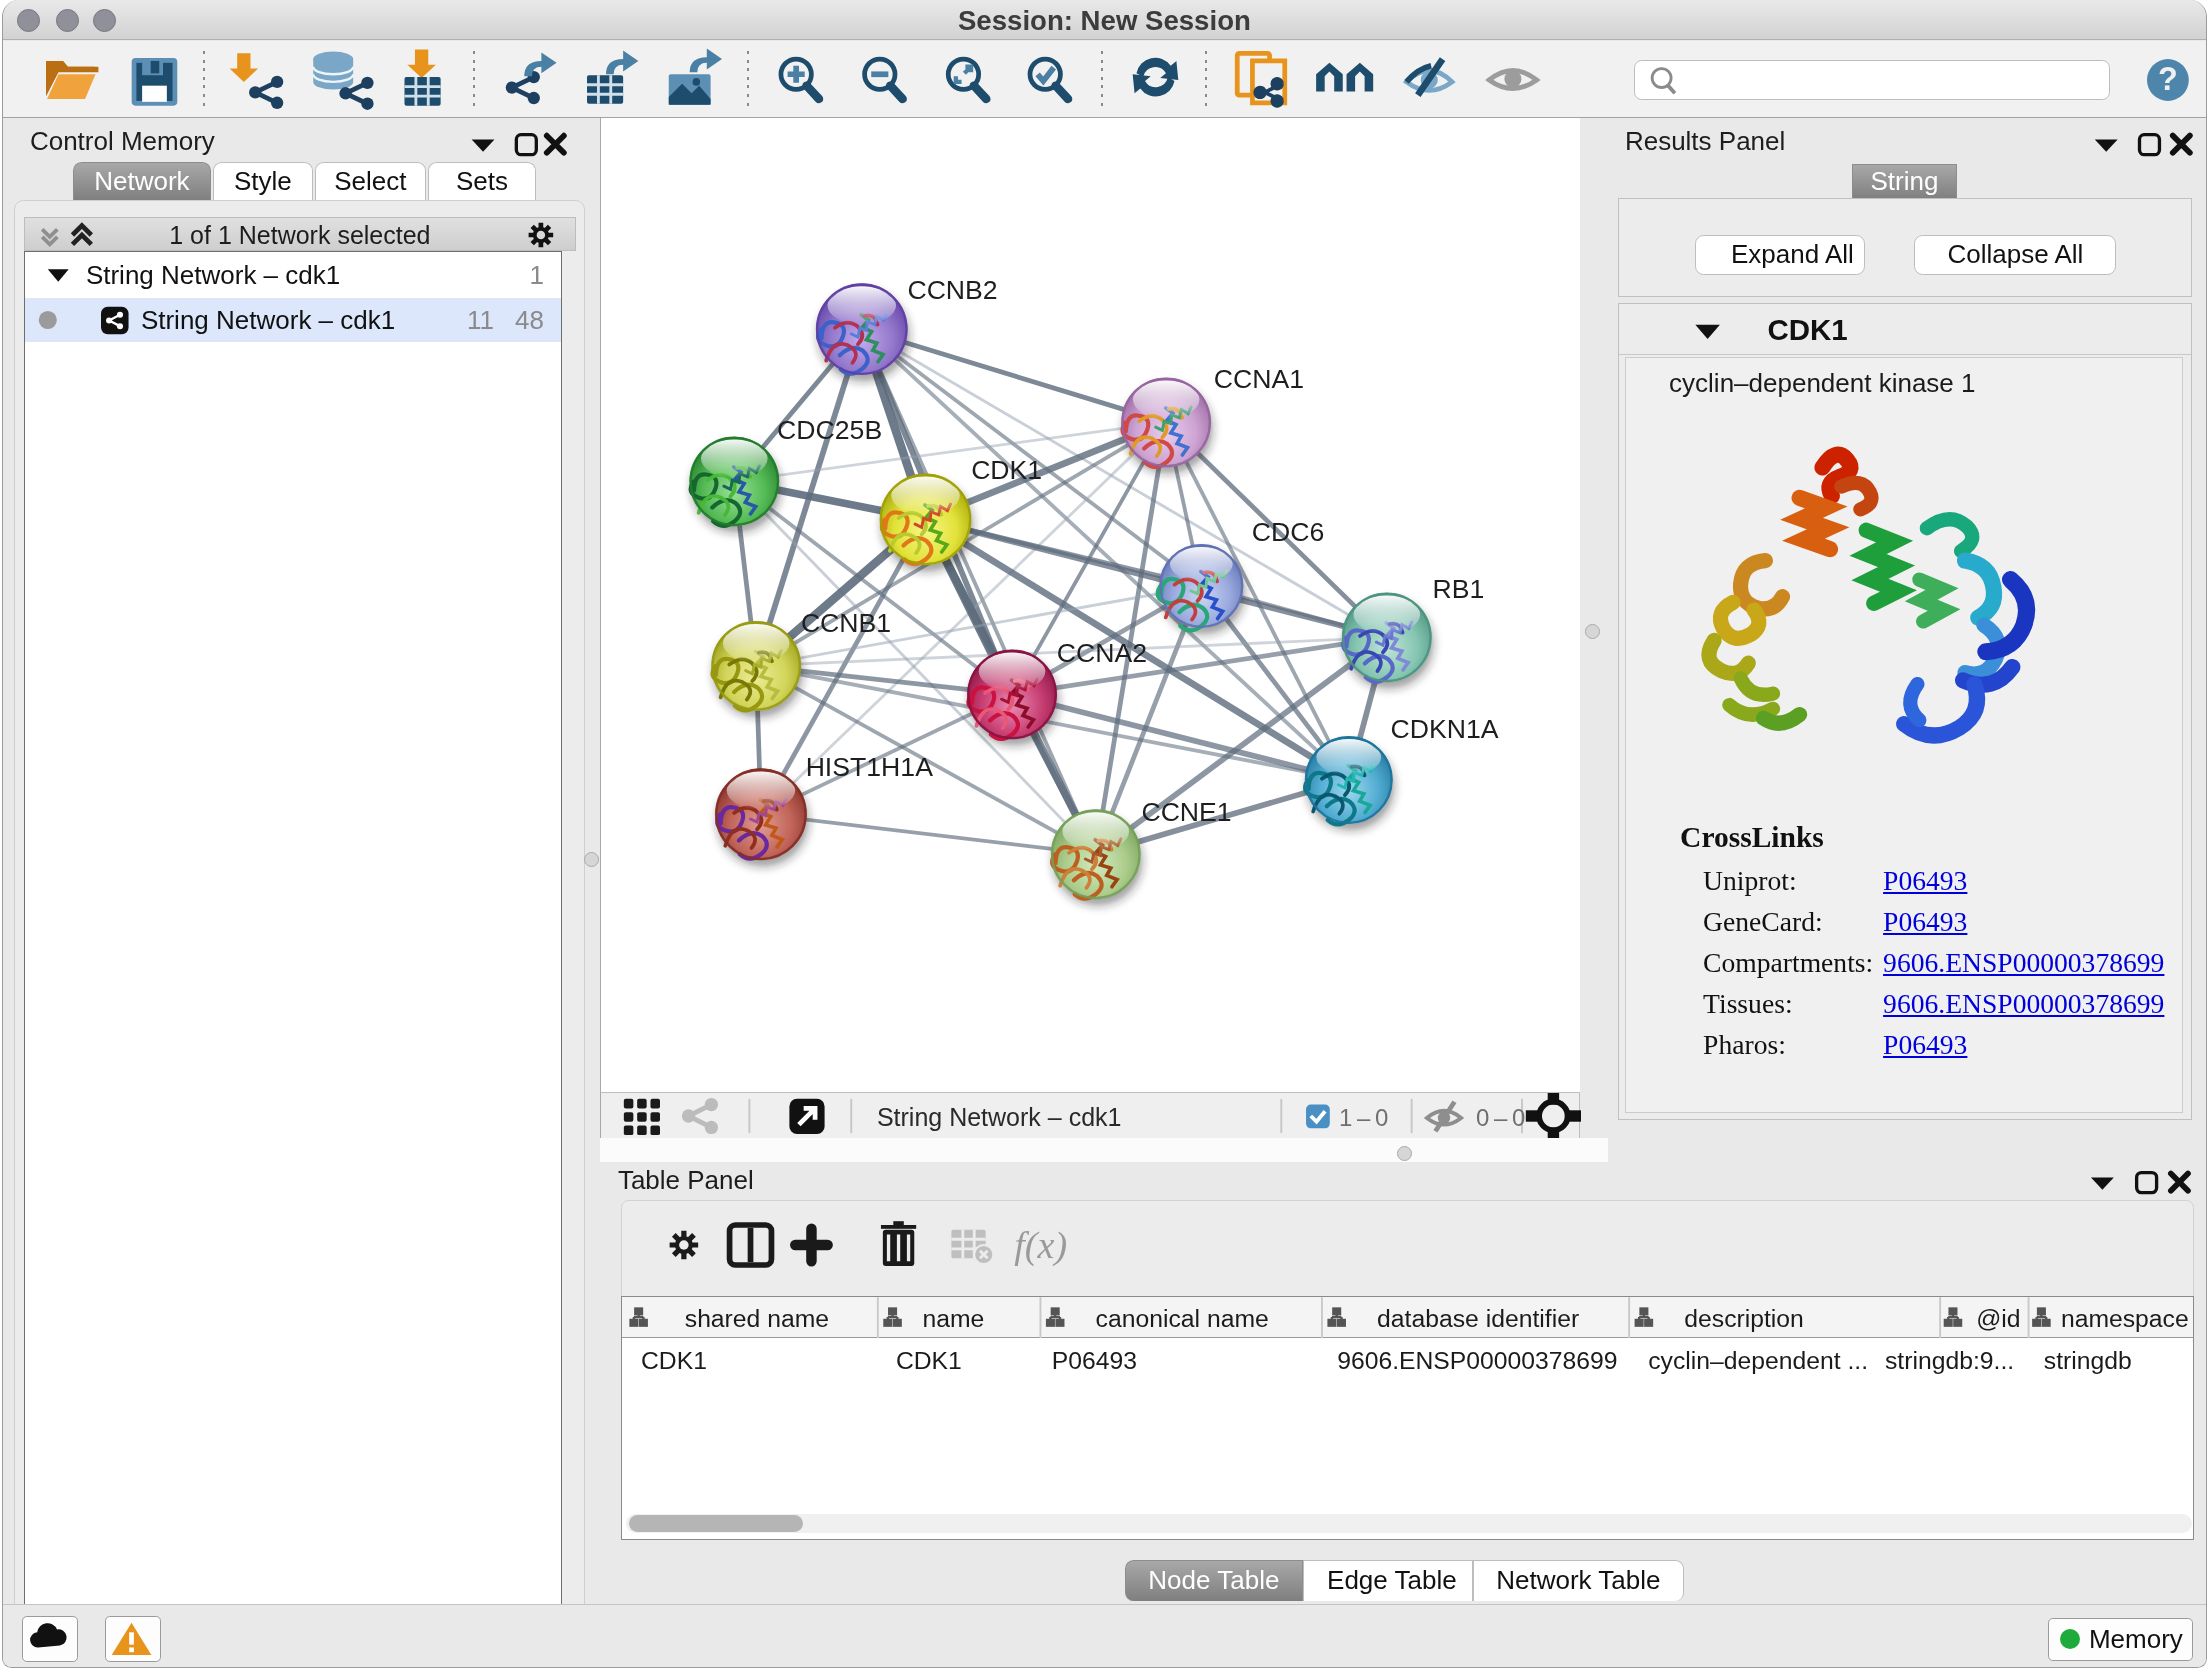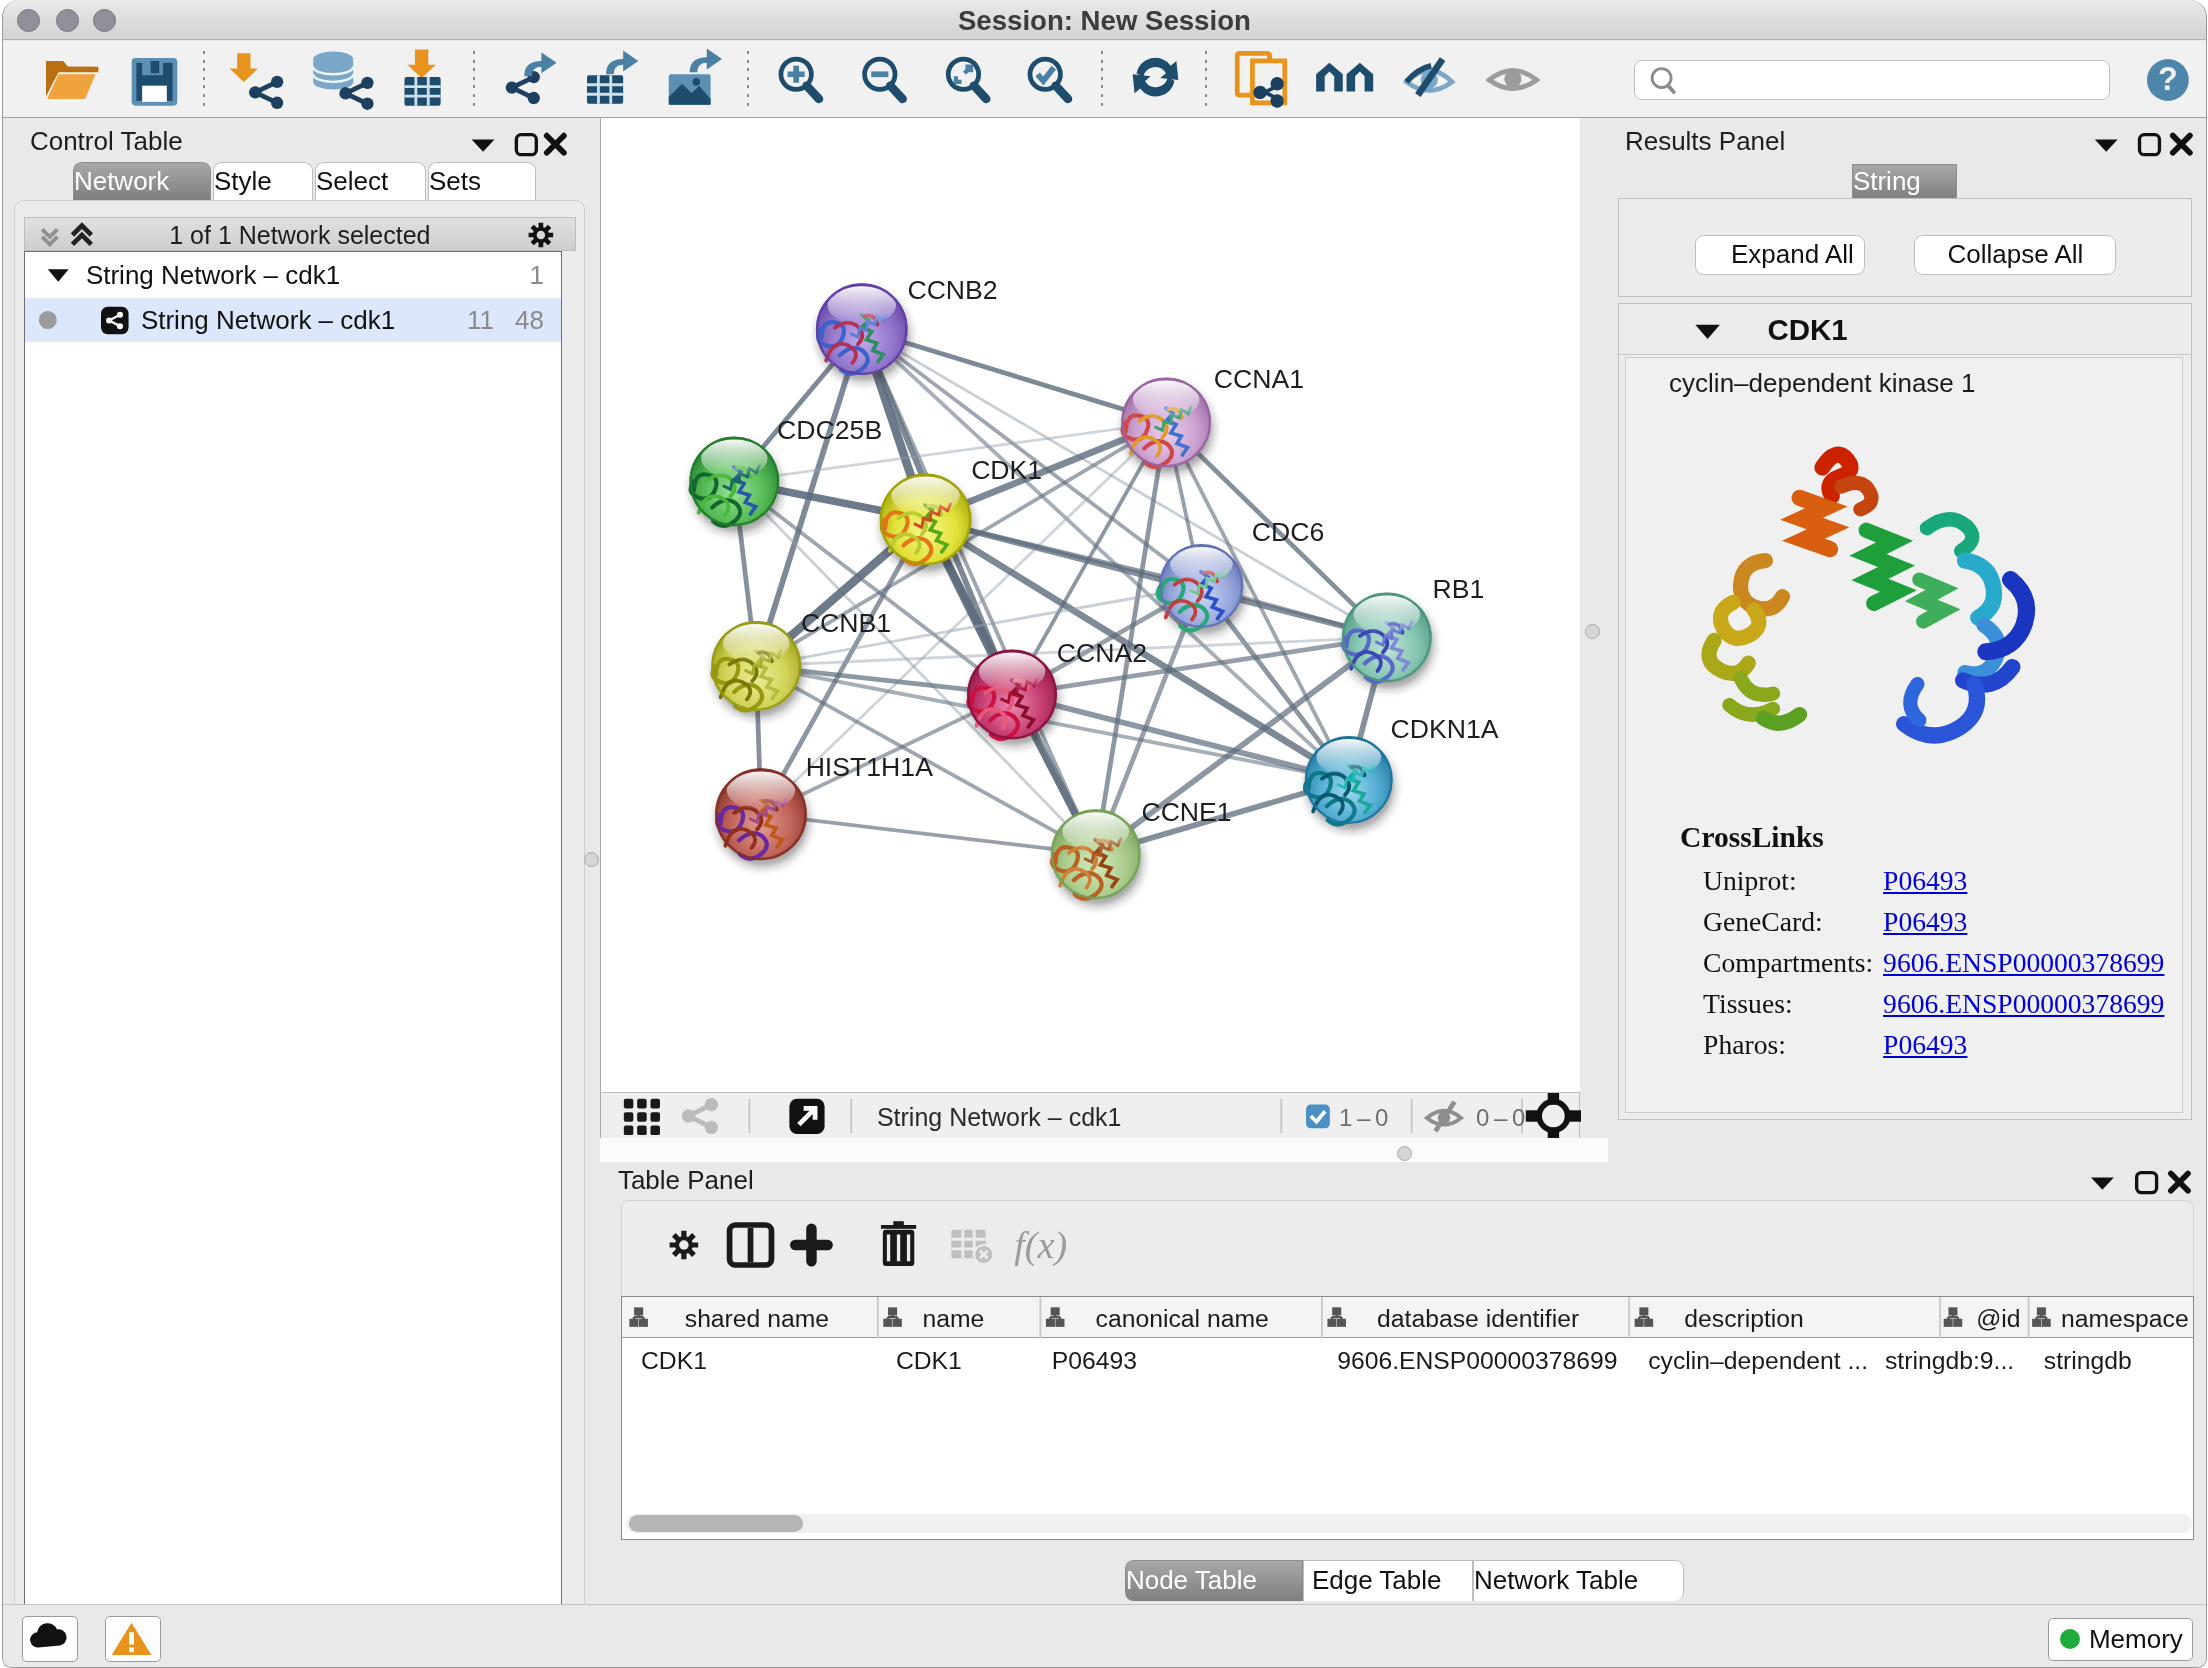--- a/index.html
+++ b/index.html
@@ -26,21 +26,21 @@
   #netview  { position:absolute; left:597px; top:118px; width:980px; height:974px; background:#fff;
               border-left:1px solid #a8a8a8; }
   #netbar { position:absolute; left:597px; top:1092px; width:980px; height:48px; background:#efefef;
             border:1px solid #bdbdbd; border-left:1px solid #a8a8a8; }
   #resultspanel { position:absolute; left:1605px; top:118px; width:599px; height:1044px; background:#e9e9e9; }
   #tablepanel { position:absolute; left:597px; top:1162px; width:1607px; height:441px; background:#e9e9e9; }
   #statusbar { position:absolute; left:0; top:1604px; width:100%; height:65px; background:#e9e9e9;
                border-top:1.9px solid #c4c4c4; }
   .paneltitle { font-size:26px; color:#1d1d1d; }
   .tab { position:absolute; height:38px; border:1px solid #bdbdbd; border-bottom:none;
-         border-radius:8.6px 8.6px 0 0; background:#fff; color:#111; 
+         border-radius:8.6px 8.6px 0 0; background:#fff; color:#111; text-align:center;
          font-size:26px; line-height:36px; }
   .tabsel { background:linear-gradient(#a8a8a8,#7f7f7f); color:#fff; border-color:#8d8d8d; }
   .btn { position:absolute; background:#fff; border:1.9px solid #bdbdbd; border-radius:8.6px;
          font-size:26px; color:#111; text-align:center; }
   a.link { color:#0000dd; text-decoration:underline; }
   .serif { font-family:"Liberation Serif", serif; }
 </style>
 </head>
 <body>
 <div id="win">
@@ -196,21 +196,21 @@
           <g transform="translate(28,18)">
             <circle r="10" fill="none" stroke="#8b8b8b" stroke-width="3"></circle>
             <path d="M7,8 L14,16" stroke="#8b8b8b" stroke-width="4"></path>
           </g>
         </svg></div>
   </div>
 
   <div class="abs" style="left:596px; top:118px; width:1px; height:1486px; background:#b7b7b7;"></div>
 
   <div id="ctrlpanel">
-    <div class="paneltitle abs" style="left:27px; top:7.6px;">Control Table</div>
+    <div class="paneltitle abs" style="left:27px; top:7.6px;">Control Memory</div>
     <svg class="abs" width="597" height="48" style="left:0; top:5.7px;" viewBox="0 0 628 50">
       <path d="M493,16 L517,16 L505,29 Z" fill="#111"></path>
       <rect x="540" y="11" width="21" height="21" rx="5" fill="none" stroke="#111" stroke-width="3.5"></rect>
       <path d="M572,12 L590,30 M590,12 L572,30" stroke="#111" stroke-width="6" stroke-linecap="round"></path>
     </svg>
     <div class="tab tabsel" style="left:70px; top:44px; width:138px;">Network</div>
     <div class="tab" style="left:210px; top:44px; width:100px;">Style</div>
     <div class="tab" style="left:312px; top:44px; width:111px;">Select</div>
     <div class="tab" style="left:425px; top:44px; width:108px;">Sets</div>
     <div class="abs" style="left:11.4px; top:82px; width:571px; height:1470px; background:#ececec; border:1px solid #cfcfcf; border-radius:9.5px;"></div>

